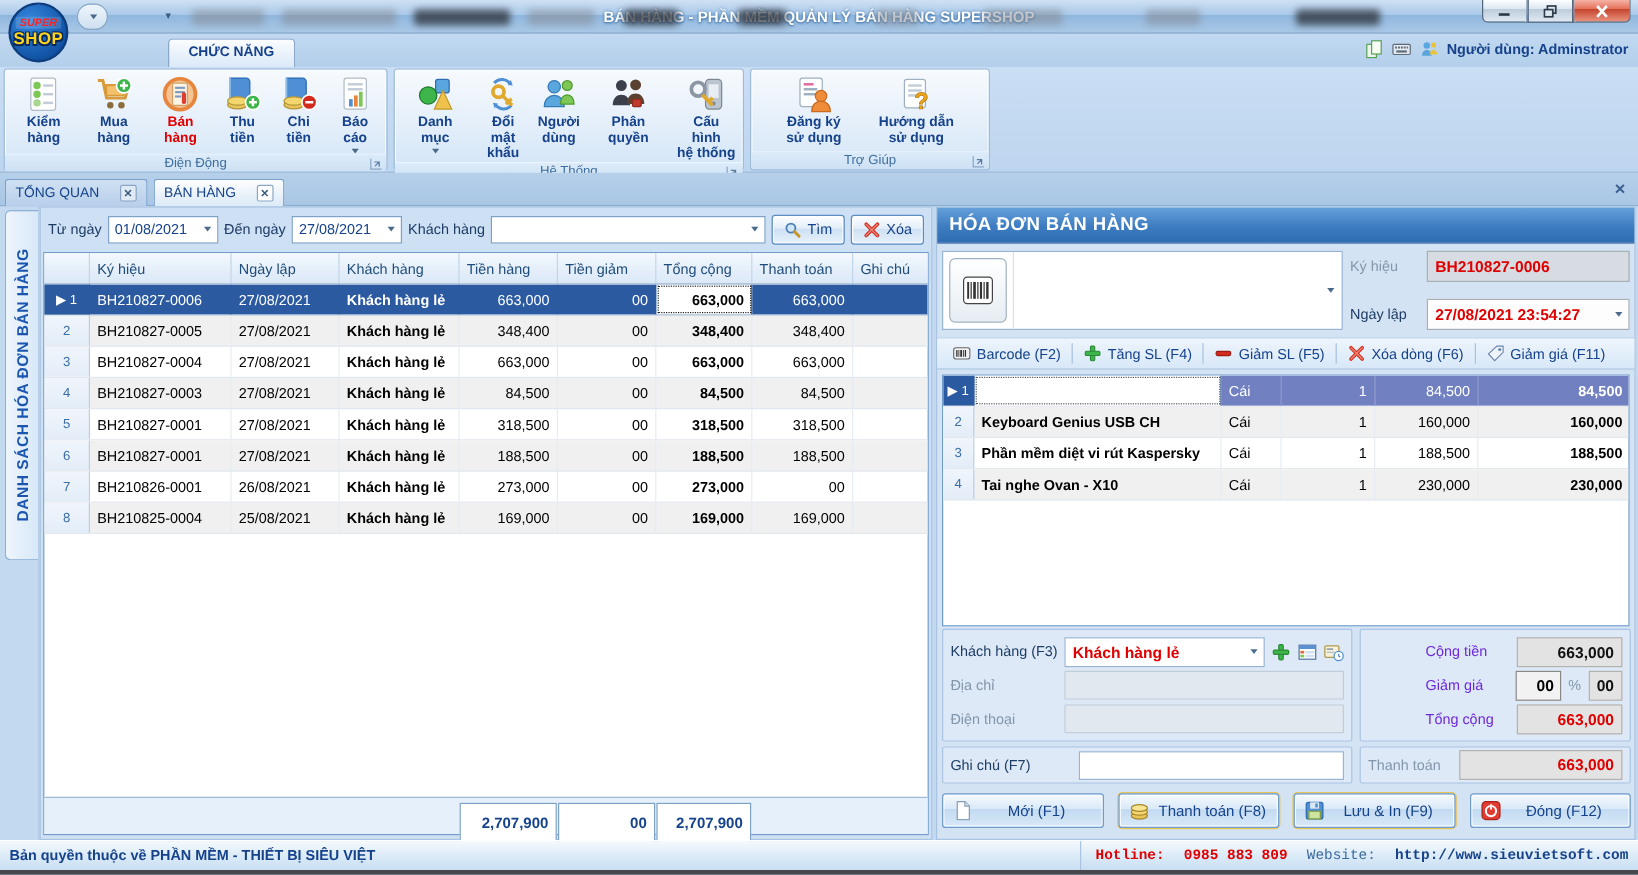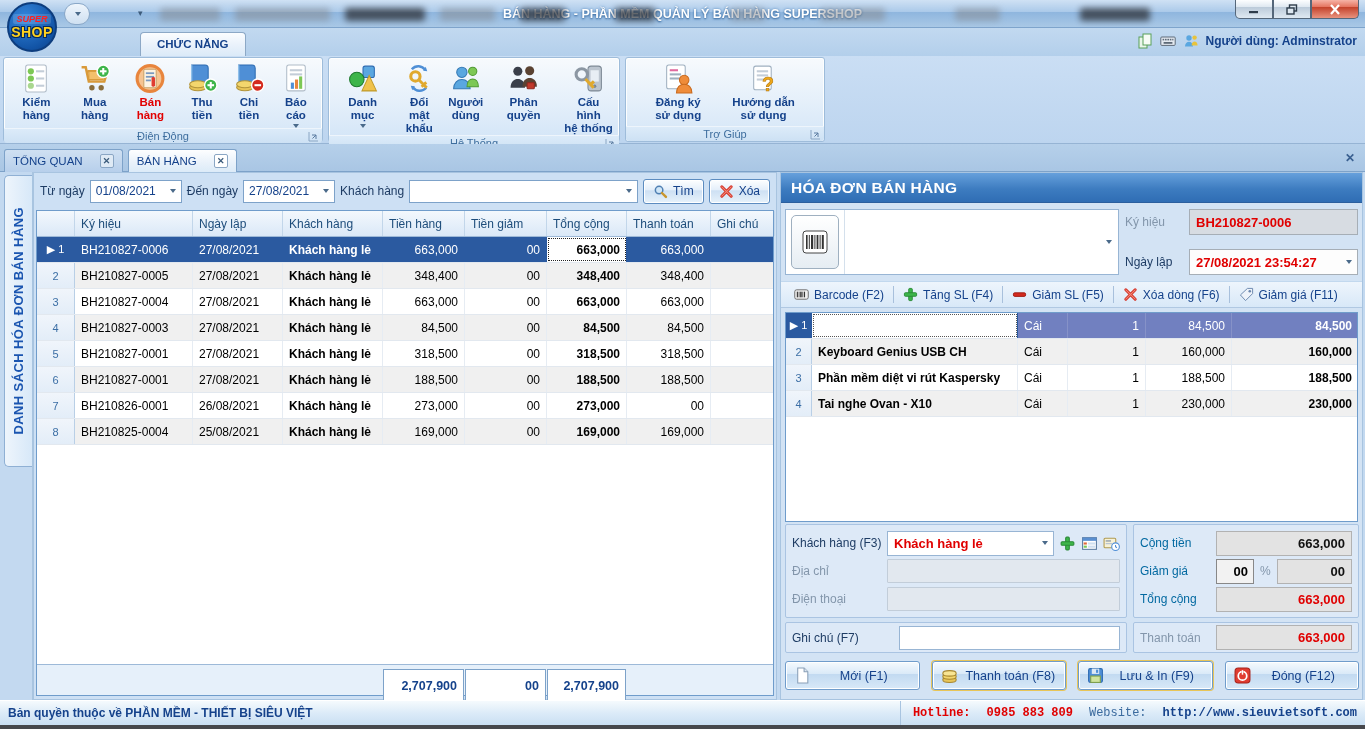--- a/index.html
+++ b/index.html
@@ -144,21 +144,21 @@
   .crow { display:flex; align-items:center; gap:5px; font-size:12px; height:26px; }
   .crow .clabel { width:90px; }
   .cust-combo { flex:1; height:25px; background:#fff; border:1px solid #98b5d4; display:flex; align-items:center; padding:0 6px; position:relative; }
   .cust-combo .cval { color:#e00000; font-weight:bold; font-size:13px; }
   .cust-combo .car { position:absolute; right:5px; }
   .dis-input { flex:1; height:24px; background:#e2e8ef; border:1px solid #c2cdd9; border-radius:1px; }
   .cicon { width:17px; height:17px; display:inline-flex; }
 
   .tot-box2 { left:352px; top:351px; right:3px; height:94px; display:flex; flex-direction:column; justify-content:space-between; }
   .trow { display:flex; align-items:center; gap:6px; font-size:12px; height:26px; }
-  .trow .tlabel { width:70px; color:#0369a1; }
+  .trow .tlabel { width:70px; color:#6d28d9;margin-left:48px; }
   .tval { flex:1; height:25px; background:#e3e3e3; border:1px solid #b2b2b2; display:flex; align-items:center; justify-content:flex-end; padding:0 6px; font-weight:bold; font-size:13px; color:#111; }
   .tval.red { color:#e00000; }
   .pct-box { width:38px; height:25px; background:#f2f2f2; border:1px solid #888; display:flex; align-items:center; justify-content:flex-end; padding:0 5px; font-weight:bold; font-size:13px; }
   .pct-sign { color:#8396ab; }
 
   .note-box { left:4px; top:449px; width:342px; height:31px; display:flex; align-items:center; gap:17px; font-size:12px; padding:0 6px; }
   .note-box .clabel { width:90px; color:#1e3c64; }
   .note-input { flex:1; height:24px; background:#fff; border:1px solid #98b5d4; font:inherit; padding:0 4px; }
   .paid-box { left:352px; top:449px; right:3px; height:31px; display:flex; align-items:center; gap:6px; font-size:12px; padding:0 6px; }
   .paid-box .tlabel { width:70px; color:#8396ab; }

